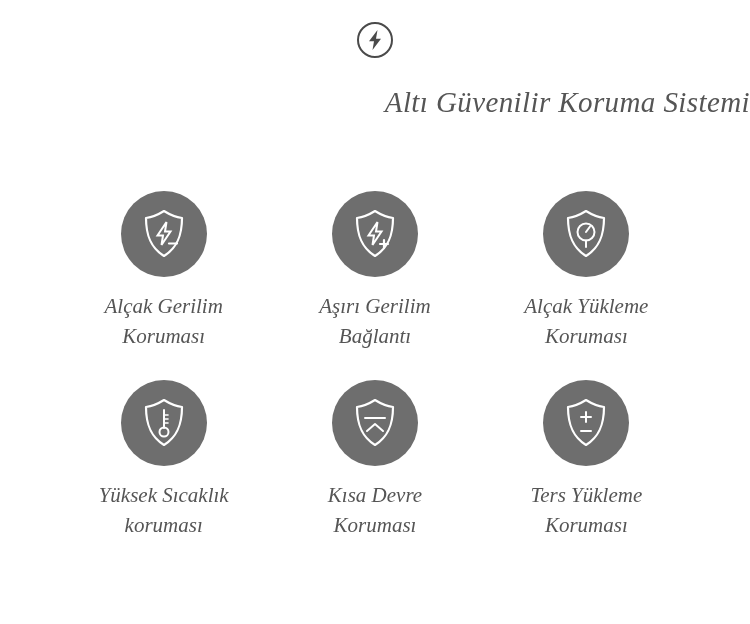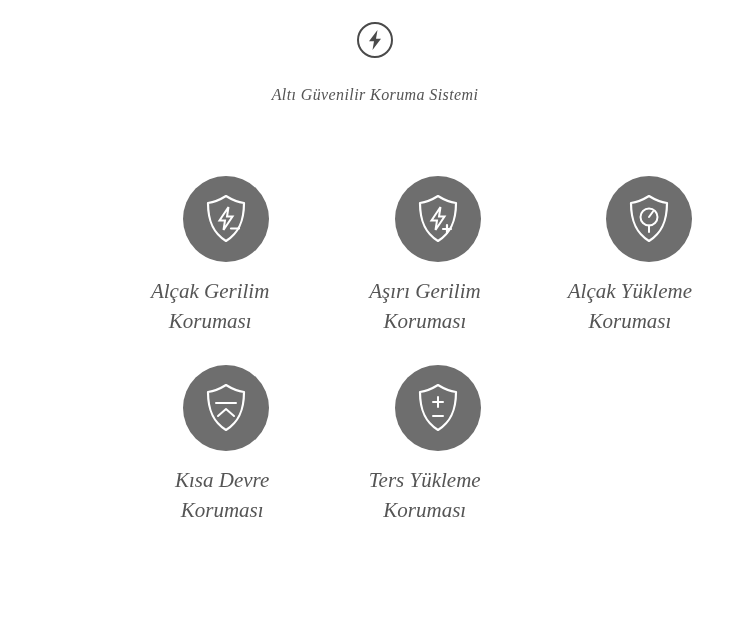--- a/index.html
+++ b/index.html
@@ -29,39 +29,40 @@
   .logo-badge {
     width: 40px;
     height: 40px;
     margin: 0 auto;
     display: block;
   }
   .title {
     margin-top: 26px;
     font-family: "Liberation Serif", serif;
     font-style: italic;
-    font-size: 16px;
+    font-size: 29px;
     letter-spacing: 0.4px;
     color: #555555;
     font-weight: 400;
+    text-align: right;
   }
 
   
   .grid {
     margin-top: 72px;
     display: grid;
     grid-template-columns: repeat(3, 1fr);
     grid-row-gap: 28px;
     padding: 0 58px;
     box-sizing: border-box;
   }
   .feature {
     display: flex;
     flex-direction: column;
-    align-items: flex-end;
+    align-items: center;
   }
   .icon-circle {
     width: 86px;
     height: 86px;
     border-radius: 50%;
     background: #6e6e6e;
     display: flex;
     align-items: center;
     justify-content: center;
   }
@@ -114,36 +115,50 @@
     <div class="feature">
       <div class="icon-circle">
         <svg width="52" height="56" viewBox="0 0 52 56">
           <path d="M26 5 C18 10 12 11.5 8 12 C8 30 13 42 26 50 C39 42 44 30 44 12 C40 11.5 34 10 26 5 Z" fill="none" stroke="#ffffff" stroke-width="2.2" stroke-linejoin="round"></path>
           <path d="M28.5 16 L19.5 29.5 L25 29.5 L23.5 39 L32.5 25.5 L27 25.5 Z" fill="none" stroke="#ffffff" stroke-width="2"></path>
           <line x1="31" y1="38" x2="39" y2="38" stroke="#ffffff" stroke-width="2.2" stroke-linecap="round"></line>
           <line x1="35" y1="34" x2="35" y2="42" stroke="#ffffff" stroke-width="2.2" stroke-linecap="round"></line>
         </svg>
       </div>
       <div class="feature-label">Aşırı Gerilim
-Koruması</div>
+Bağlantı</div>
     </div>
 
     <div class="feature">
       <div class="icon-circle">
         <svg width="52" height="56" viewBox="0 0 52 56">
           <path d="M26 5 C18 10 12 11.5 8 12 C8 30 13 42 26 50 C39 42 44 30 44 12 C40 11.5 34 10 26 5 Z" fill="none" stroke="#ffffff" stroke-width="2.2" stroke-linejoin="round"></path>
           <circle cx="26" cy="26" r="8.5" fill="none" stroke="#ffffff" stroke-width="2"></circle>
           <line x1="26" y1="26" x2="30" y2="20.5" stroke="#ffffff" stroke-width="2" stroke-linecap="round"></line>
           <line x1="26" y1="34.5" x2="26" y2="41" stroke="#ffffff" stroke-width="2" stroke-linecap="round"></line>
         </svg>
       </div>
       <div class="feature-label">Alçak Yükleme
 Koruması</div>
     </div>
 
+    <div class="feature">
+      <div class="icon-circle">
+        <svg width="52" height="56" viewBox="0 0 52 56">
+          <path d="M26 5 C18 10 12 11.5 8 12 C8 30 13 42 26 50 C39 42 44 30 44 12 C40 11.5 34 10 26 5 Z" fill="none" stroke="#ffffff" stroke-width="2.2" stroke-linejoin="round"></path>
+          <path d="M26 15 L26 33" stroke="#ffffff" stroke-width="2" stroke-linecap="round"></path>
+          <circle cx="26" cy="37" r="4.5" fill="none" stroke="#ffffff" stroke-width="2"></circle>
+          <line x1="26" y1="20" x2="30" y2="20" stroke="#ffffff" stroke-width="1.6" stroke-linecap="round"></line>
+          <line x1="26" y1="24" x2="30" y2="24" stroke="#ffffff" stroke-width="1.6" stroke-linecap="round"></line>
+          <line x1="26" y1="28" x2="30" y2="28" stroke="#ffffff" stroke-width="1.6" stroke-linecap="round"></line>
+        </svg>
+      </div>
+      <div class="feature-label">Yüksek Sıcaklık
+koruması</div>
+    </div>
 
     <div class="feature">
       <div class="icon-circle">
         <svg width="52" height="56" viewBox="0 0 52 56">
           <path d="M26 5 C18 10 12 11.5 8 12 C8 30 13 42 26 50 C39 42 44 30 44 12 C40 11.5 34 10 26 5 Z" fill="none" stroke="#ffffff" stroke-width="2.2" stroke-linejoin="round"></path>
           <line x1="16" y1="23" x2="36" y2="23" stroke="#ffffff" stroke-width="2" stroke-linecap="round"></line>
           <path d="M18 36 L26 29 L34 36" fill="none" stroke="#ffffff" stroke-width="2" stroke-linecap="round" stroke-linejoin="round"></path>
         </svg>
       </div>
       <div class="feature-label">Kısa Devre

